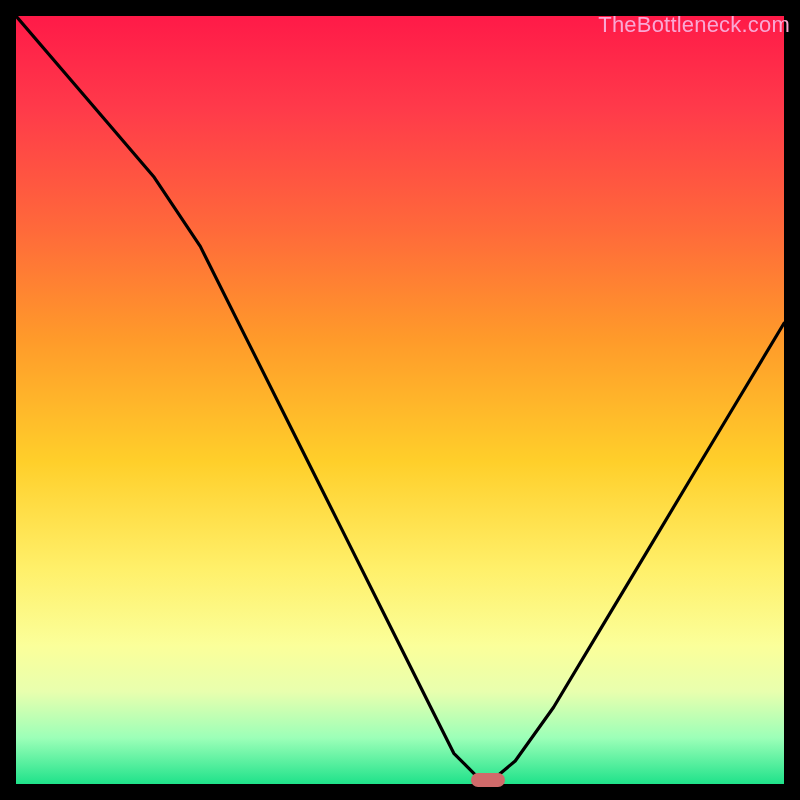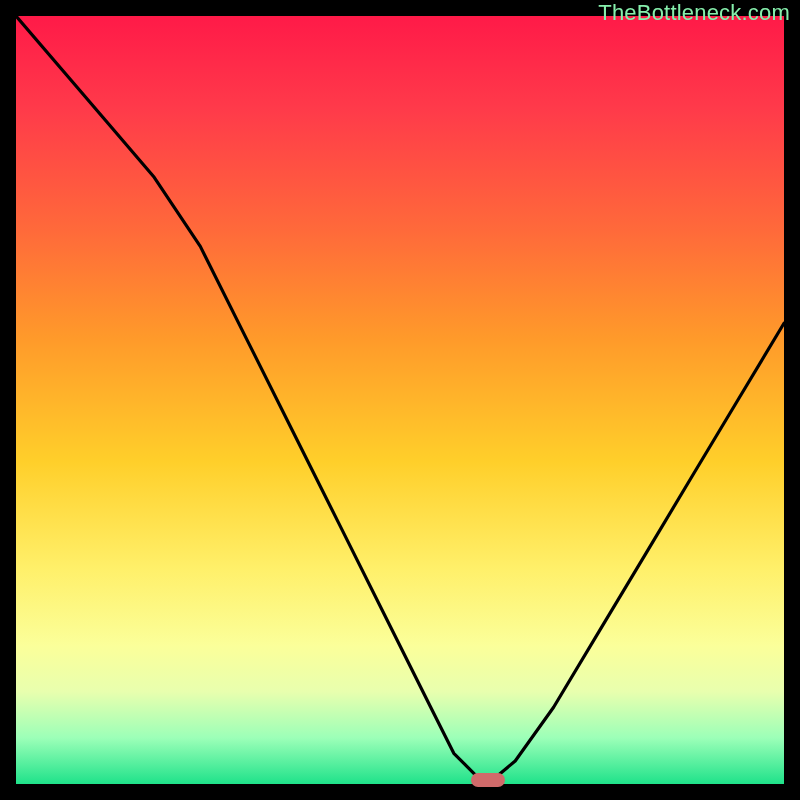--- a/index.html
+++ b/index.html
@@ -46,25 +46,25 @@
   .marker {
     position: absolute;
     width: 34px;
     height: 14px;
     background: #d06a6a;
     border-radius: 7px;
     transform: translate(-50%, -50%);
   }
   .watermark {
     position: absolute;
-    top: 0px;
+    top: 12px;
     right: 10px;
     font-family: Arial, Helvetica, sans-serif;
     font-size: 22px;
-    color: #86efac;
+    color: #f9a8d4;
     font-weight: 500;
     letter-spacing: 0.2px;
   }
 </style>
 </head>
 <body>
 
 <div class="frame">
 
   <div class="plot-area"></div>

